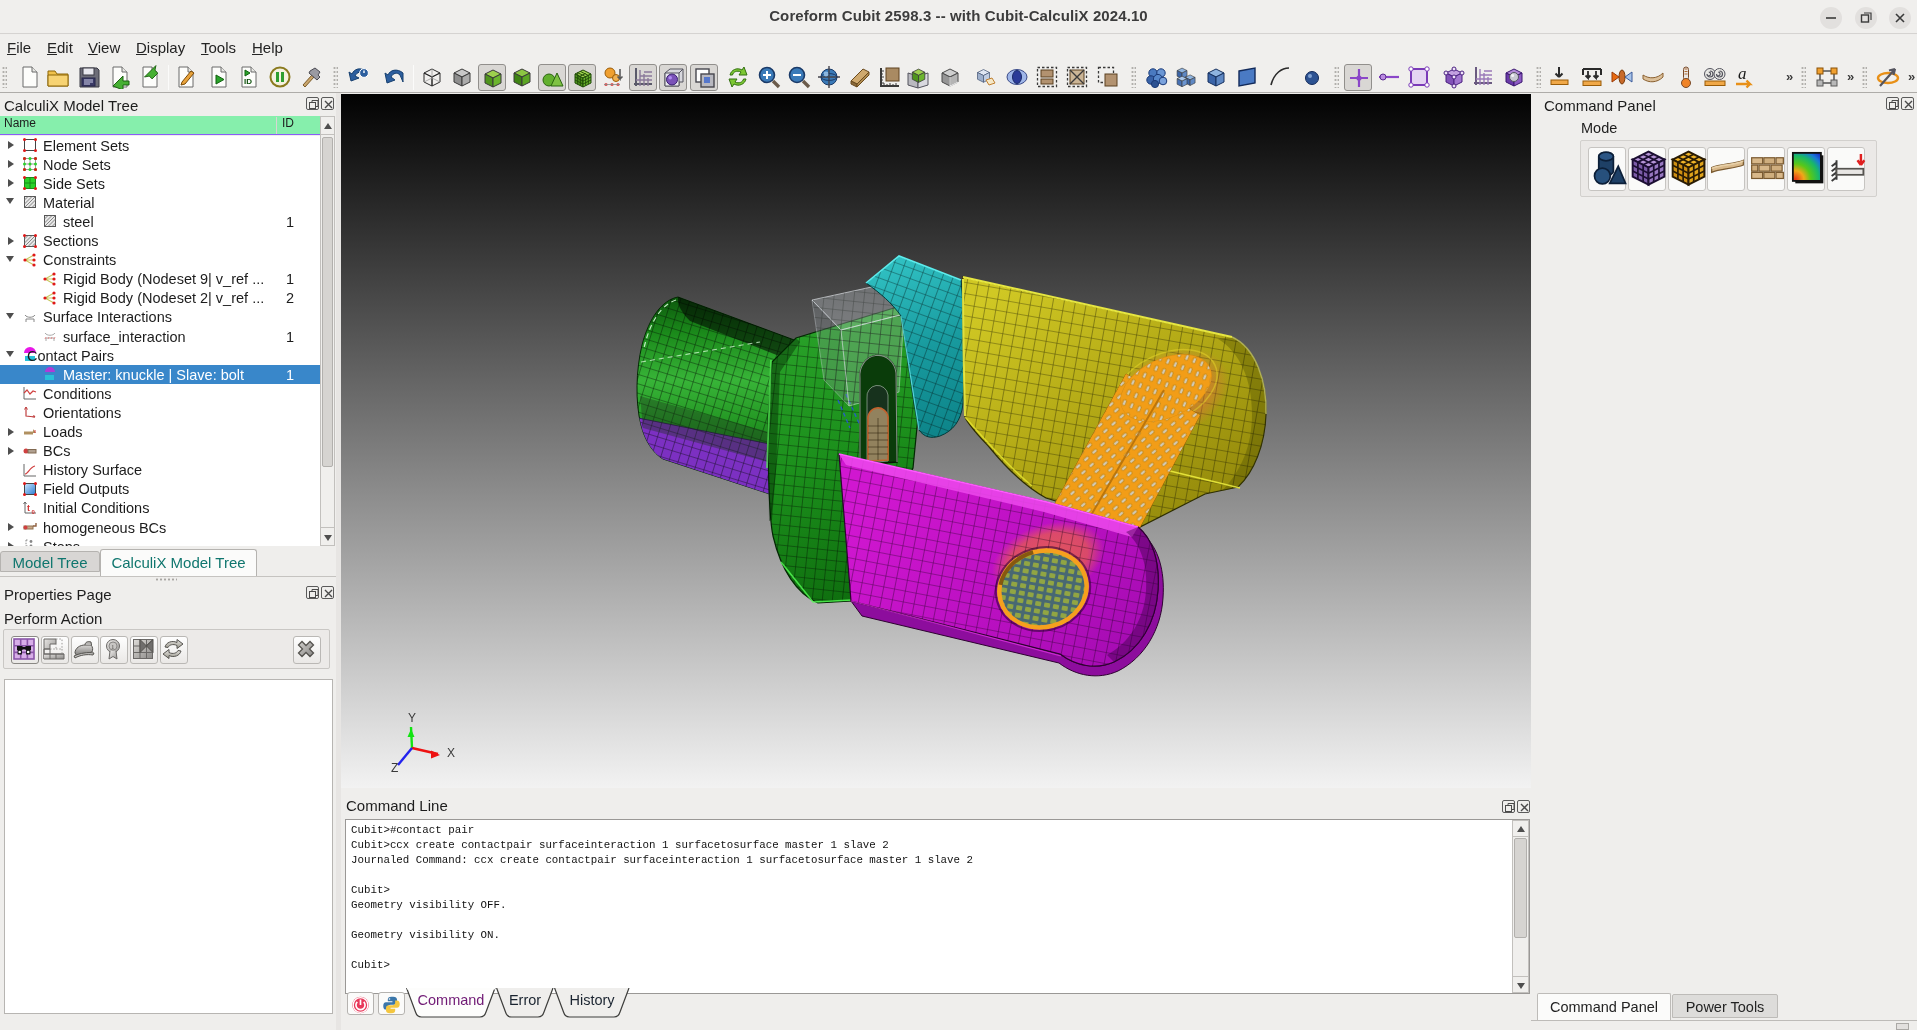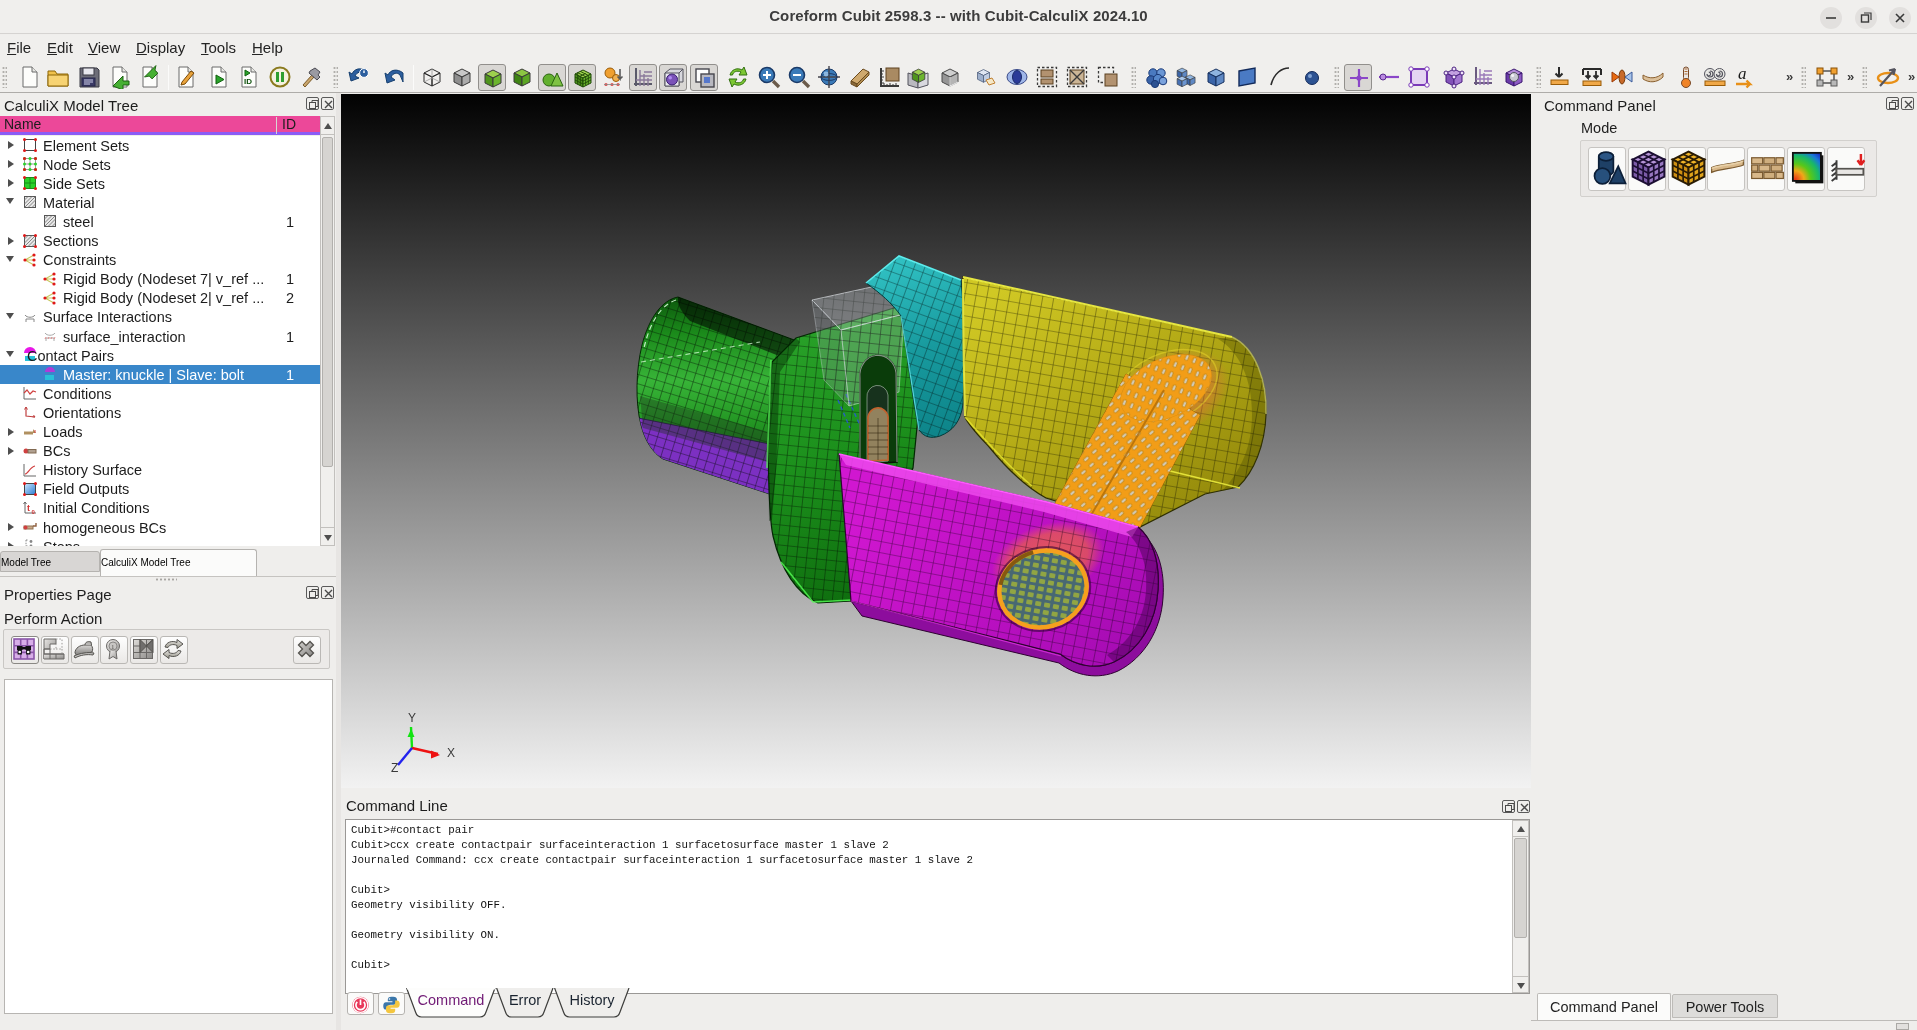--- a/index.html
+++ b/index.html
@@ -15,34 +15,34 @@
 .tb svg{position:absolute;left:2px;top:1px}
 .tb.on{background:#d9d7d4;border:1px solid #918f8c}
 .tsep{top:65px;width:1px;height:25px;background:#c6c4c1;border-right:1px solid #fbfbfa}
 .tgrip{top:66px;width:5px;height:22px;background-image:radial-gradient(circle,#b1afac 1px,transparent 1.2px);background-size:3px 4px}
 .chev{top:69px;font-size:13px;color:#3c3c3c;font-weight:bold;letter-spacing:-1px}
 
 #lpanel{left:0;top:93px;width:336px;height:937px;background:#efeeec}
 .ptitle{font-size:15px;color:#1d1d1d}
 .pbtn{width:13px;height:13px;border:1px solid #5a5a5a;border-radius:2px;background:#efeeec}
 .pbtn svg{position:absolute;left:0px;top:0px}
-#treehead{left:0;top:23px;width:320px;height:19px;background:#ec4899;border-bottom:3px solid #8b5cf6;font-size:14px;color:#1d1d1d}
+#treehead{left:0;top:23px;width:320px;height:19px;background:#86efac;border-bottom:1px solid #8b5cf6;font-size:12px;color:#1d1d1d}
 #tree{left:0;top:43px;width:320px;height:410px;background:#fff;overflow:hidden}
 .trow{left:0;width:320px;height:19px;font-size:14.5px;color:#1c1c1c;white-space:nowrap}
 .trow.sel{background:#3987ca;color:#fff}
 .tarr{position:absolute;top:5px;width:0;height:0}
 .arr-r{border-left:6px solid #4e4e4e;border-top:4.5px solid transparent;border-bottom:4.5px solid transparent}
 .arr-d{border-top:6px solid #4e4e4e;border-left:4.5px solid transparent;border-right:4.5px solid transparent}
 .ticon{position:absolute;top:1px}
 .tlabel{position:absolute;top:1.5px}
 .tid{position:absolute;left:286px;top:1.5px}
 .sbar{background:#f0efed;border:1px solid #c2c0bd}
 .sthumb{background:#d6d4d1;border:1px solid #b2b0ad;border-radius:2px}
 .sarr{width:0;height:0;position:absolute}
-.tab{font-size:10px;color:#000000;border:1px solid #b5b3b0;}
+.tab{font-size:15px;color:#0f766e;border:1px solid #b5b3b0;text-align:center}
 .tab.act{background:#fbfbfa;border-bottom:none;z-index:3}
 .tab.inact{background:#d8d6d4}
 #perfbox{left:3px;top:536px;width:327px;height:40px;border:1px solid #c9c7c4;border-radius:2px;background:#eceae8}
 .abtn{top:543px;width:28px;height:28px;border:1px solid #bab8b5;border-radius:3px;background:linear-gradient(#fefefe,#eae8e6)}
 .abtn.on{background:linear-gradient(#fefefe,#eae8e6);border-color:#8a8884}
 #propwhite{left:4px;top:586px;width:329px;height:335px;background:#fff;border:1px solid #b7b5b2}
 
 #cmdtitle{left:346px;top:797px;font-size:15px;color:#1d1d1d}
 #console{left:345px;top:819px;width:1185px;height:175px;background:#fff;border:1px solid #9a9896;
  font-family:"Liberation Mono",monospace;font-size:10.8px;color:#111;line-height:15px;white-space:pre}
@@ -603,21 +603,21 @@
         <span class="tlabel" style="left:43px">Constraints</span>
       </div>
       <div class="abs trow" style="top:133.7px">
         <span class="ticon" style="left:42px"><svg width="16" height="16" viewBox="0 0 16 16">
             <path d="M3 8 L12 3 M3 8 L12 8 M3 8 L12 13" stroke="#c8c860" stroke-width="1.2"></path>
             <circle cx="3" cy="8" r="1.6" fill="#e01818"></circle>
             <circle cx="12" cy="3" r="1.6" fill="#e01818"></circle>
             <circle cx="12" cy="8" r="1.6" fill="#e01818"></circle>
             <circle cx="12" cy="13" r="1.6" fill="#e01818"></circle>
           </svg></span>
-        <span class="tlabel" style="left:63px">Rigid Body (Nodeset 7| v_ref ...</span>
+        <span class="tlabel" style="left:63px">Rigid Body (Nodeset 9| v_ref ...</span>
         <span class="tid">1</span>
       </div>
       <div class="abs trow" style="top:152.79999999999998px">
         <span class="ticon" style="left:42px"><svg width="16" height="16" viewBox="0 0 16 16">
             <path d="M3 8 L12 3 M3 8 L12 8 M3 8 L12 13" stroke="#c8c860" stroke-width="1.2"></path>
             <circle cx="3" cy="8" r="1.6" fill="#e01818"></circle>
             <circle cx="12" cy="3" r="1.6" fill="#e01818"></circle>
             <circle cx="12" cy="8" r="1.6" fill="#e01818"></circle>
             <circle cx="12" cy="13" r="1.6" fill="#e01818"></circle>
           </svg></span>

